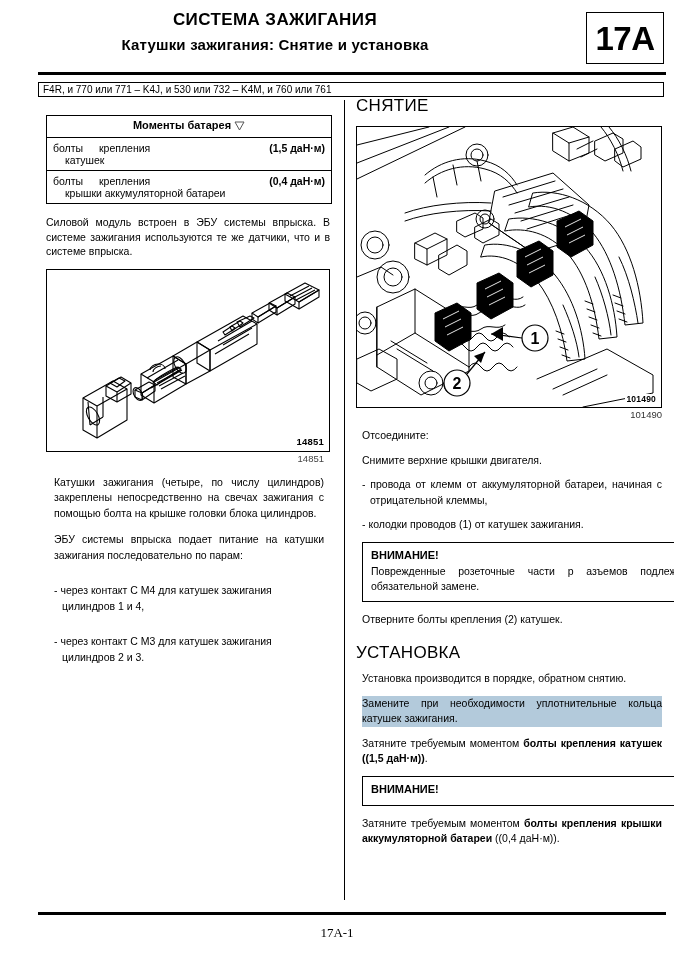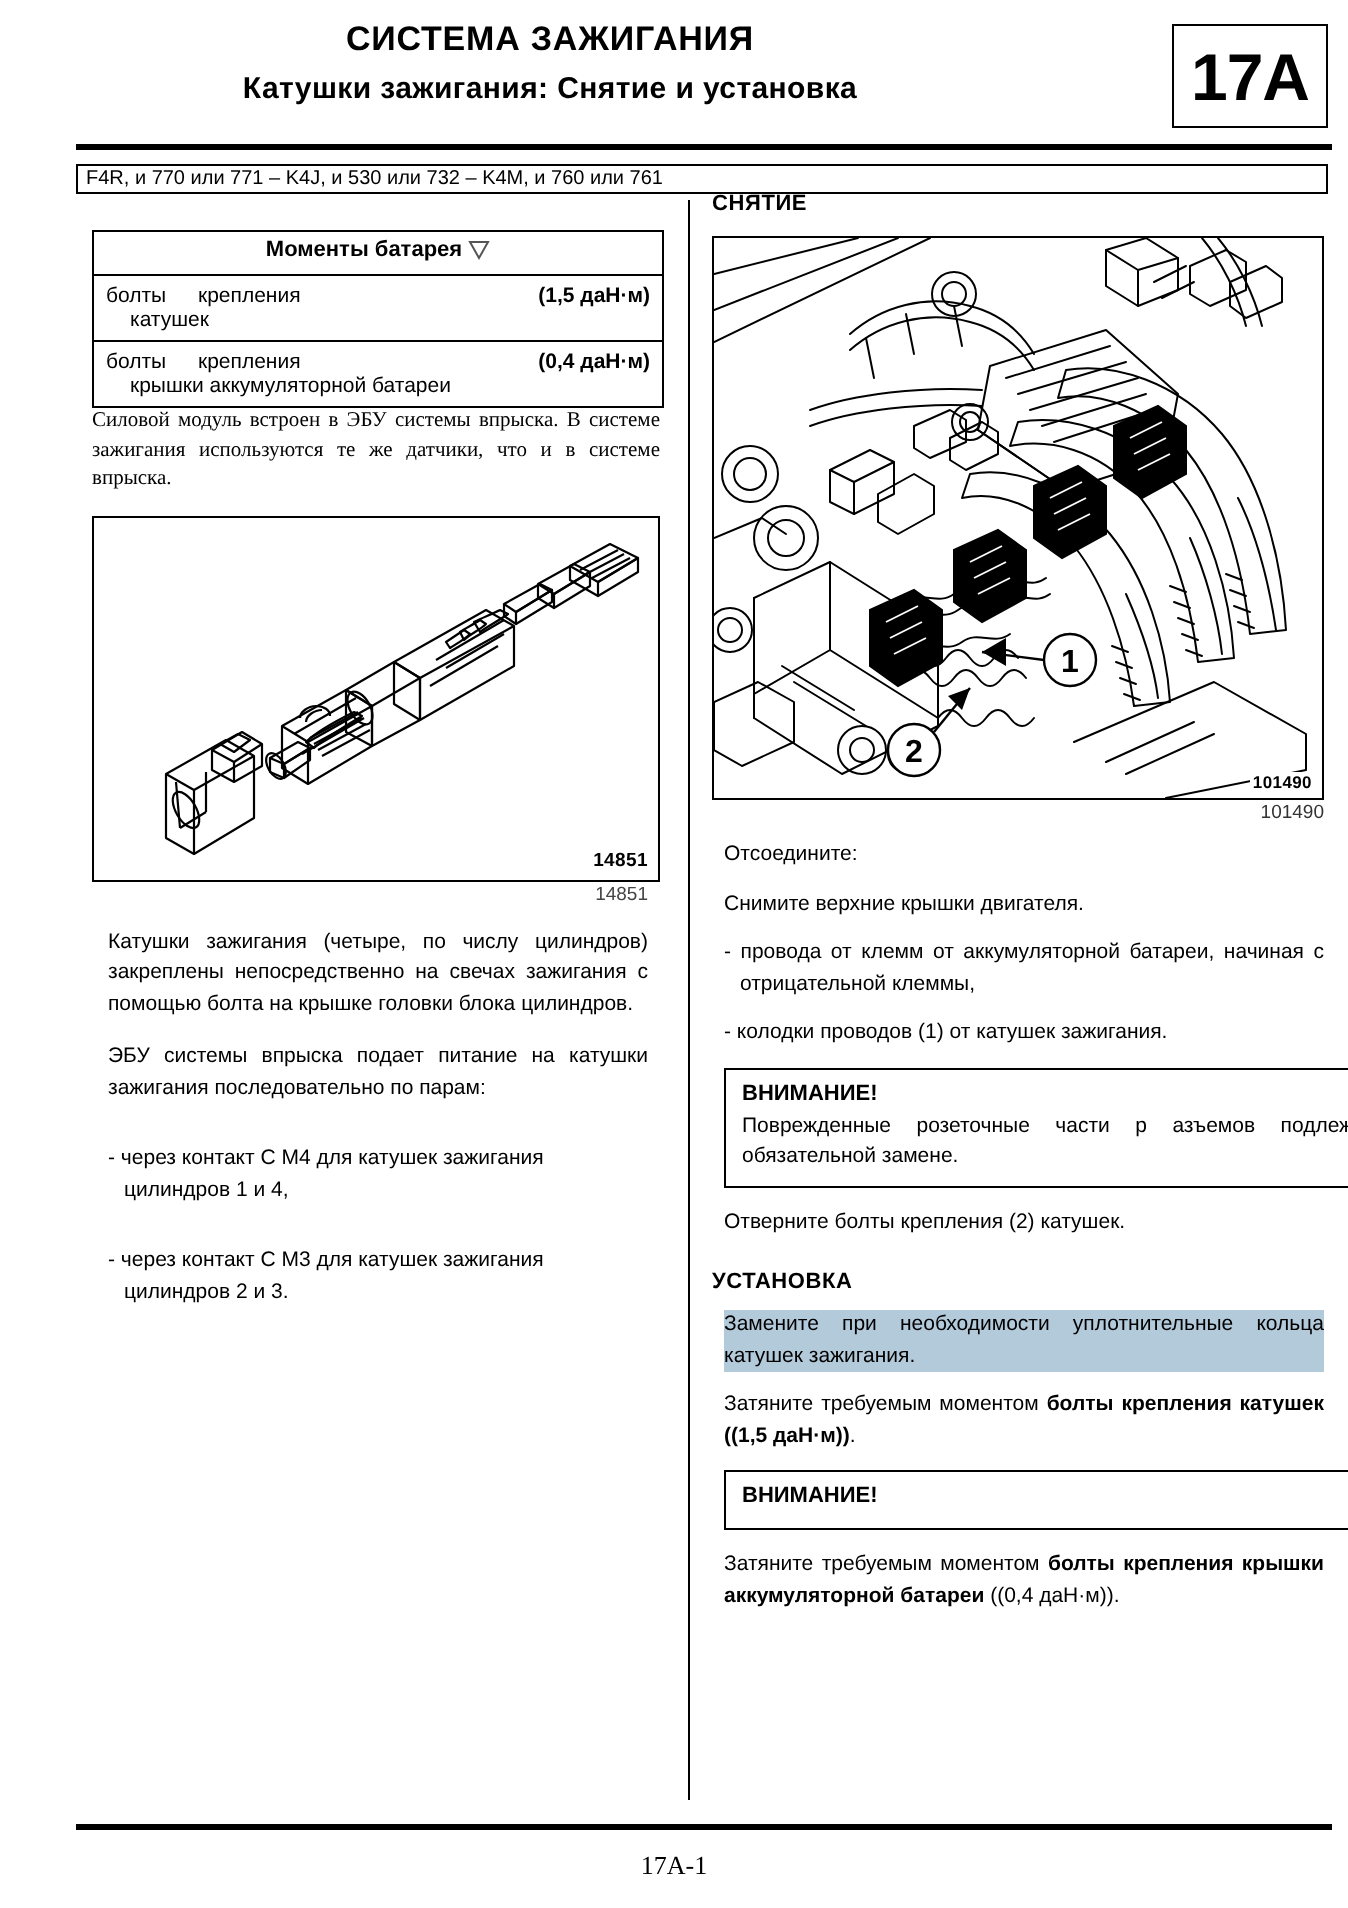--- a/index.html
+++ b/index.html
@@ -133,25 +133,24 @@
   }
   .t-label-a { width: 46px; }
   .t-val {
     font-weight: bold;
     white-space: nowrap;
     font-size: 10.5px;
   }
   .t-sub { display: block; padding-left: 12px; }
 
   .note-para {
-    margin: 0 6px 0 6px;
+    margin: 11px 6px 0 6px;
     font-size: 10.5px;
     line-height: 14.5px;
     text-align: justify;
-    font-family: Liberation Serif, serif;
   }
 
   .fig-box {
     position: relative;
     margin: 10px 6px 0 6px;
     width: 284px;
     height: 183px;
     border: 1px solid #000;
     box-sizing: border-box;
     background: #fff;
@@ -185,22 +184,22 @@
     text-indent: -8px;
   }
 
   
   .right-col {
     position: absolute;
     left: 356px; top: 96px;
     width: 310px;
   }
   .sect-head {
-    font-size: 11px;
-    font-weight: bold;
+    font-size: 17px;
+    font-weight: normal;
     letter-spacing: 0.3px;
     margin: 0 0 10px 0;
   }
   .sect-head.install { margin-top: 16px; margin-bottom: 8px; }
 
   .photo-box {
     position: relative;
     width: 306px;
     height: 282px;
     border: 1px solid #000;
@@ -527,20 +526,21 @@
 
     <div class="warn-box">
       <div class="warn-title">ВНИМАНИЕ!</div>
       <div class="warn-body">Поврежденные розеточные части р азъемов подлежат обязательной замене.</div>
     </div>
 
     <div class="r-para">Отверните болты крепления (2) катушек.</div>
 
     <div class="sect-head install">УСТАНОВКА</div>
 
+    <div class="r-para">Установка производится в порядке, обратном снятию.</div>
 
     <div class="highlighted">Замените при необходимости уплотнительные кольца катушек зажигания.</div>
 
     <div class="r-para"><span>Затяните требуемым моментом </span><span class="b">болты крепления катушек ((1,5 даН·м))</span><span>.</span></div>
 
     <div class="warn-box">
       <div class="warn-title">ВНИМАНИЕ!</div>
     </div>
 
     <div class="r-para"><span>Затяните требуемым моментом </span><span class="b">болты крепления крышки аккумуляторной батареи</span><span> ((0,4 даН·м)).</span></div>

